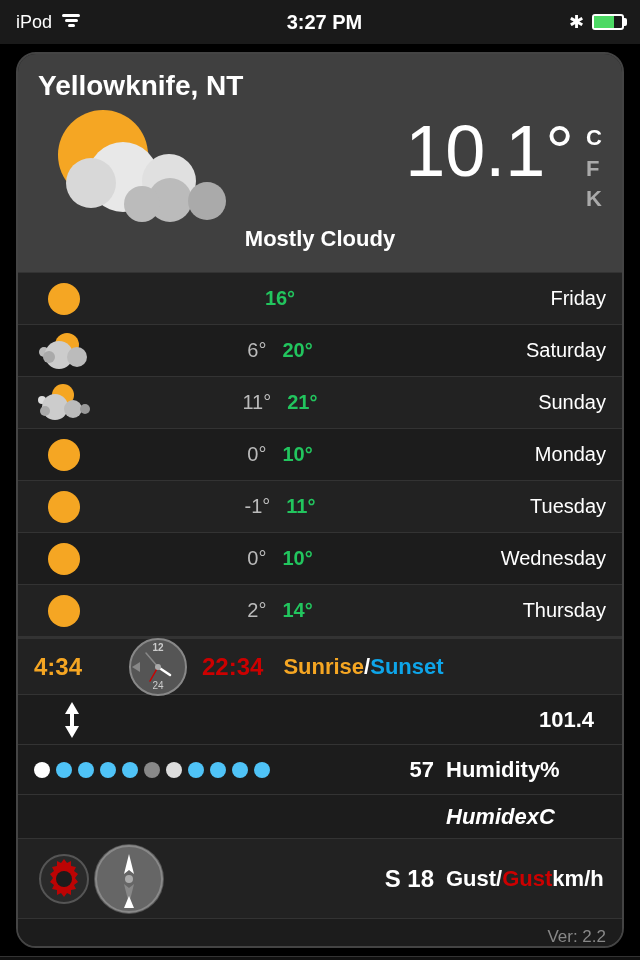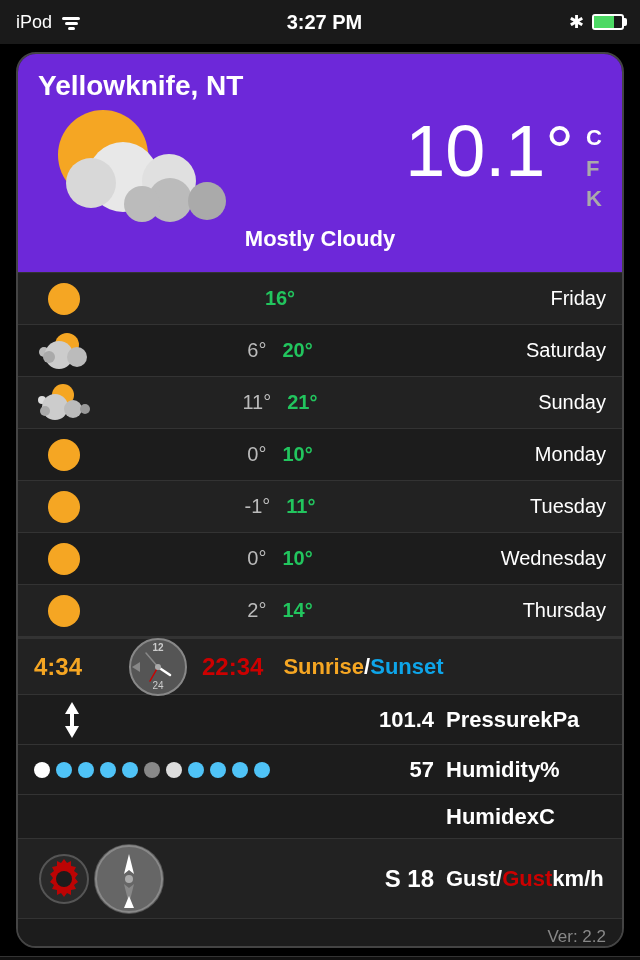--- a/index.html
+++ b/index.html
@@ -18,40 +18,40 @@
       height: 44px;
       background: #1a1a1a;
       display: flex;
       align-items: center;
       justify-content: space-between;
       padding: 0 16px;
       color: #fff;
       font-size: 18px;
       font-weight: 500;
     }
-    .status-left { display: flex; align-items: center; gap: 10px; }
+    .status-left { display: flex; align-items: flex-start; gap: 10px; }
     .status-center { font-size: 20px; font-weight: 600; }
     .status-right { display: flex; align-items: center; gap: 8px; }
 
     
     #app-container {
       width: 608px;
       height: 896px;
       margin: 8px auto;
       background: #1c1c1c;
       border-radius: 20px;
       border: 2px solid #444;
       overflow: hidden;
       display: flex;
       flex-direction: column;
     }
 
     
     #weather-header {
-      background: #6d28d9;
+      background: #404040;
       padding: 16px 20px 10px 20px;
     }
     #city-name {
       color: #fff;
       font-size: 28px;
       font-weight: 700;
       margin-bottom: 8px;
     }
     #current-weather-row {
       display: flex;
@@ -272,20 +272,21 @@
       height: 44px;
       border-top: 1px solid #333;
       padding: 0 16px;
       justify-content: flex-end;
     }
     .humidex-label {
       color: #fff;
       font-size: 22px;
       font-weight: 700;
       width: 160px;
+      font-style: italic;
     }
 
     
     #wind-row {
       display: flex;
       align-items: center;
       height: 80px;
       border-top: 1px solid #333;
       padding: 0 16px;
       background: #222;
@@ -554,21 +555,20 @@
     <div id="pressure-row">
       <div class="pressure-arrow-area">
 
         <svg width="30" height="40" viewBox="0 0 30 40">
           <polygon points="15,2 22,14 8,14" fill="#fff"></polygon>
           <polygon points="15,38 22,26 8,26" fill="#fff"></polygon>
           <rect x="13" y="13" width="4" height="14" fill="#fff"></rect>
         </svg>
       </div>
       <div class="pressure-value">101.4</div>
-      <div class="pressure-label">PressurekPa</div>
     </div>
 
     <div id="humidity-row">
       <div class="humidity-dots">
         <div class="hdot" style="background:#fff;"></div>
         <div class="hdot" style="background:#4fc3f7;"></div>
         <div class="hdot" style="background:#4fc3f7;"></div>
         <div class="hdot" style="background:#4fc3f7;"></div>
         <div class="hdot" style="background:#4fc3f7;"></div>
         <div class="hdot" style="background:#888;"></div>

